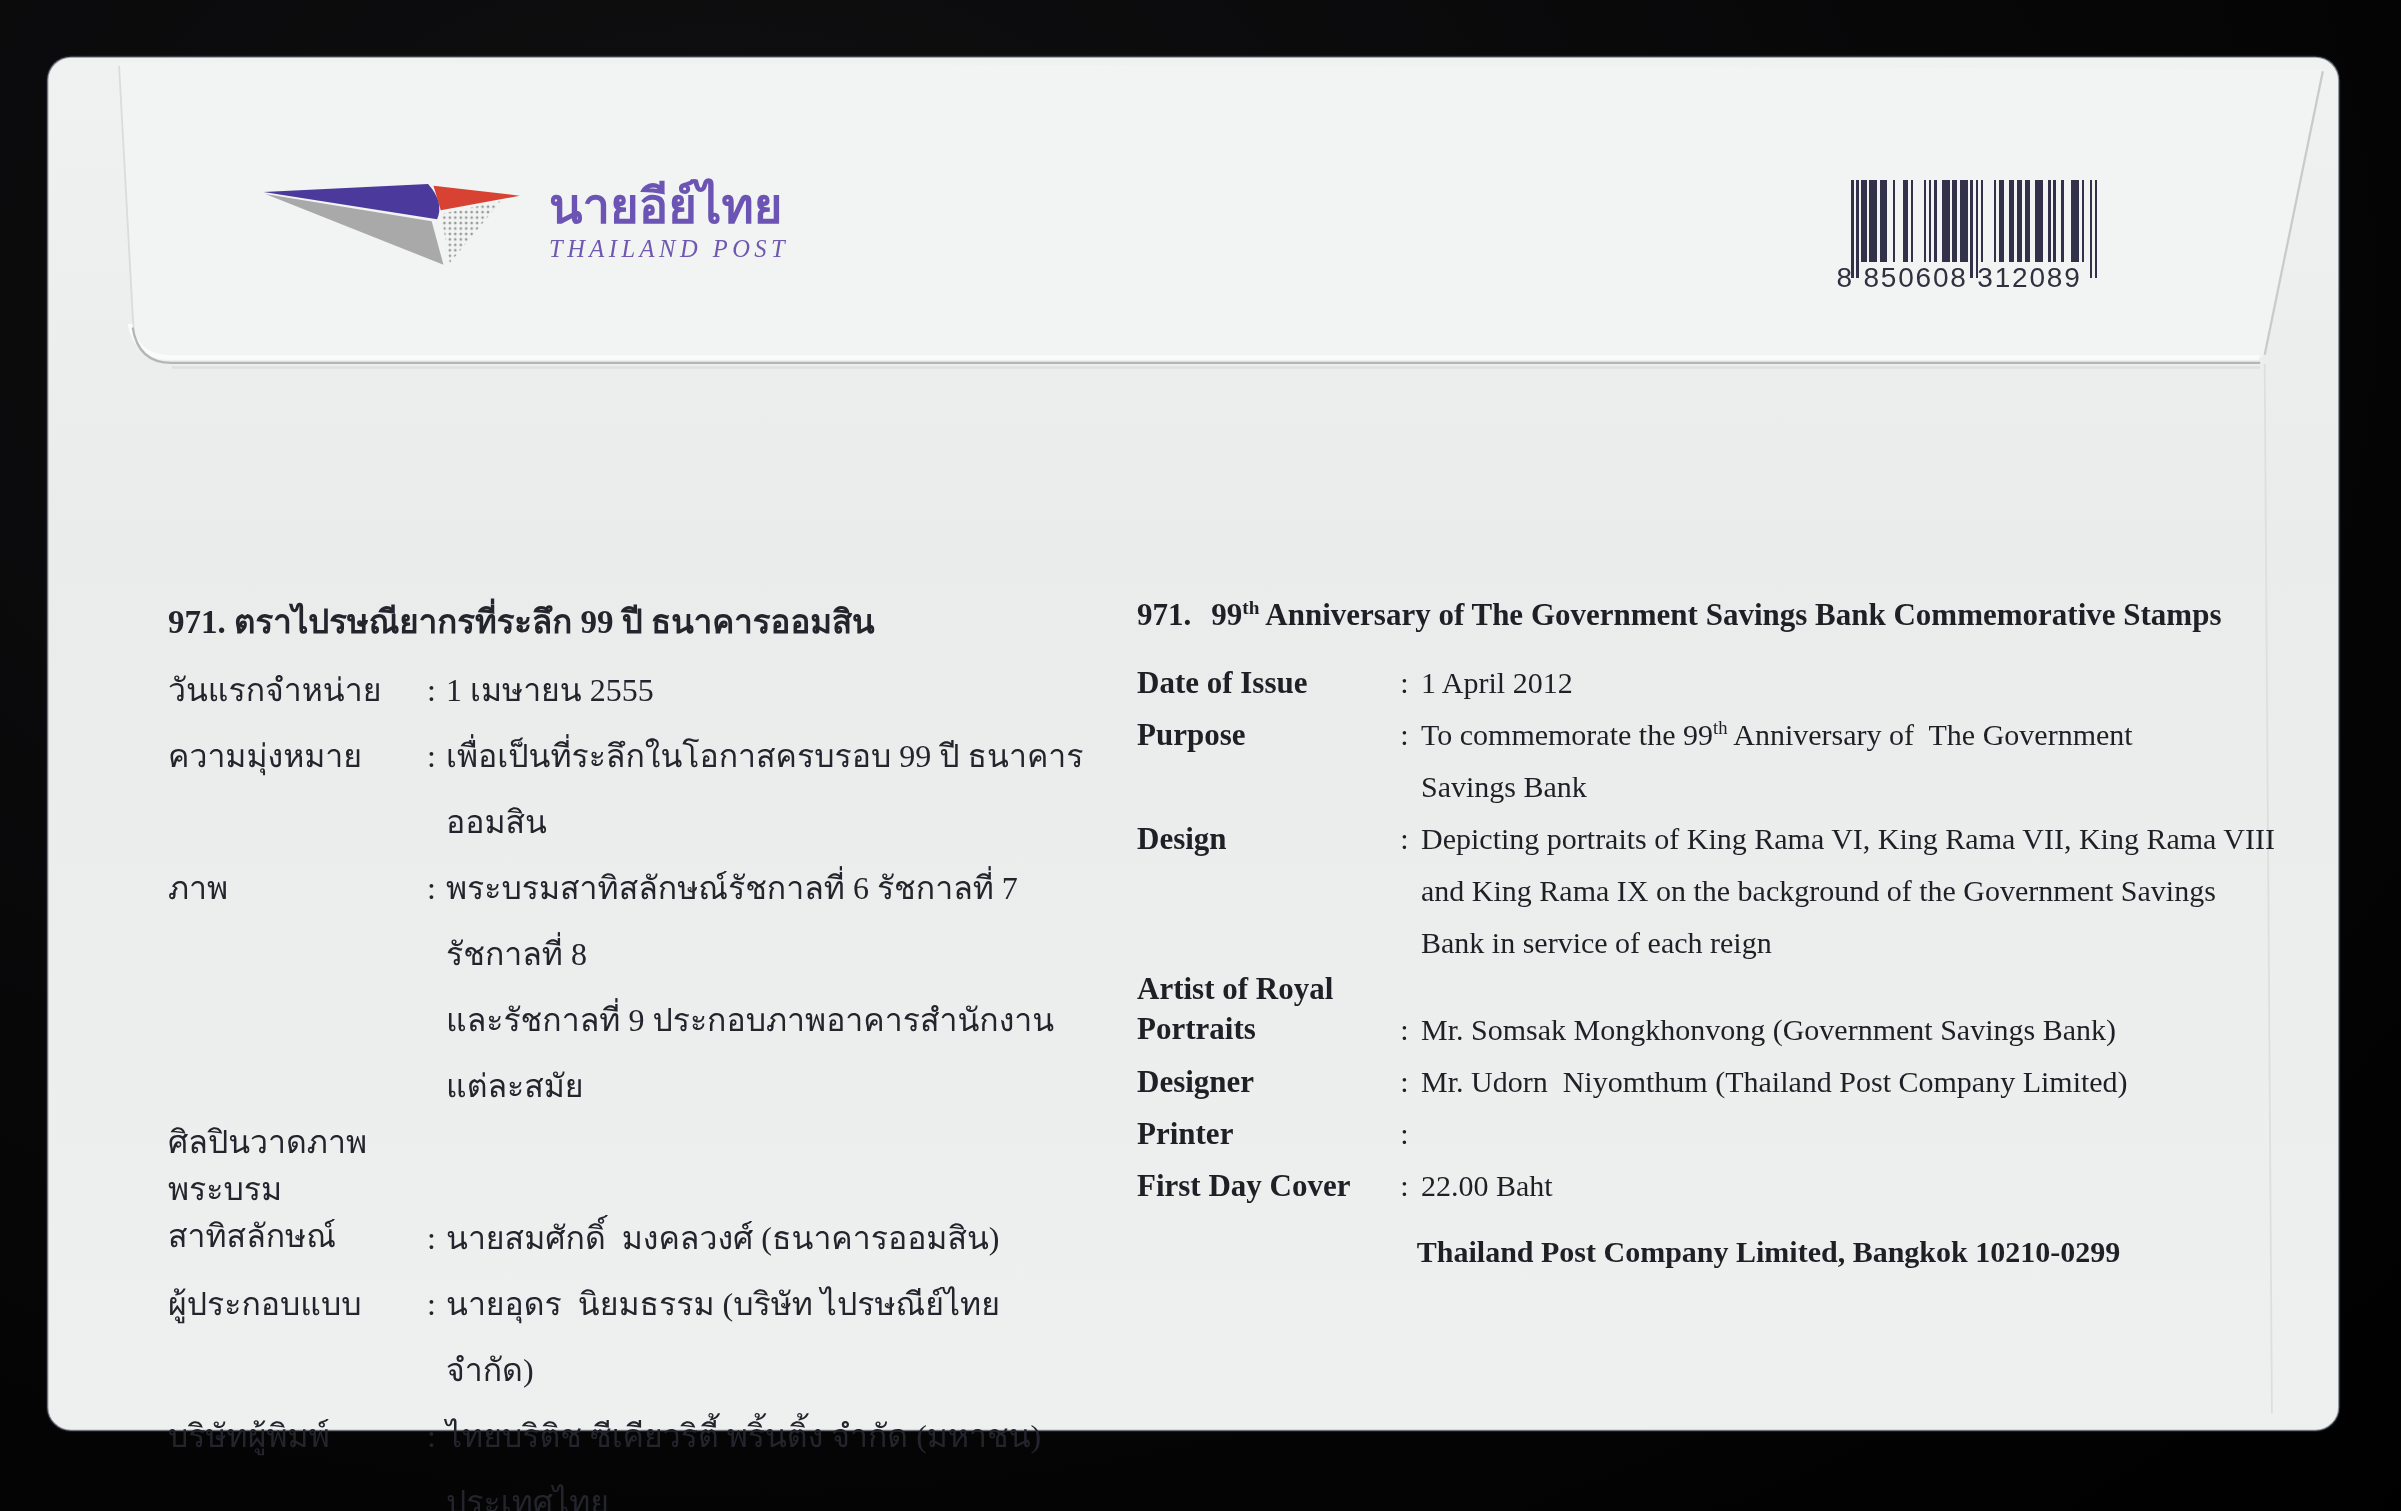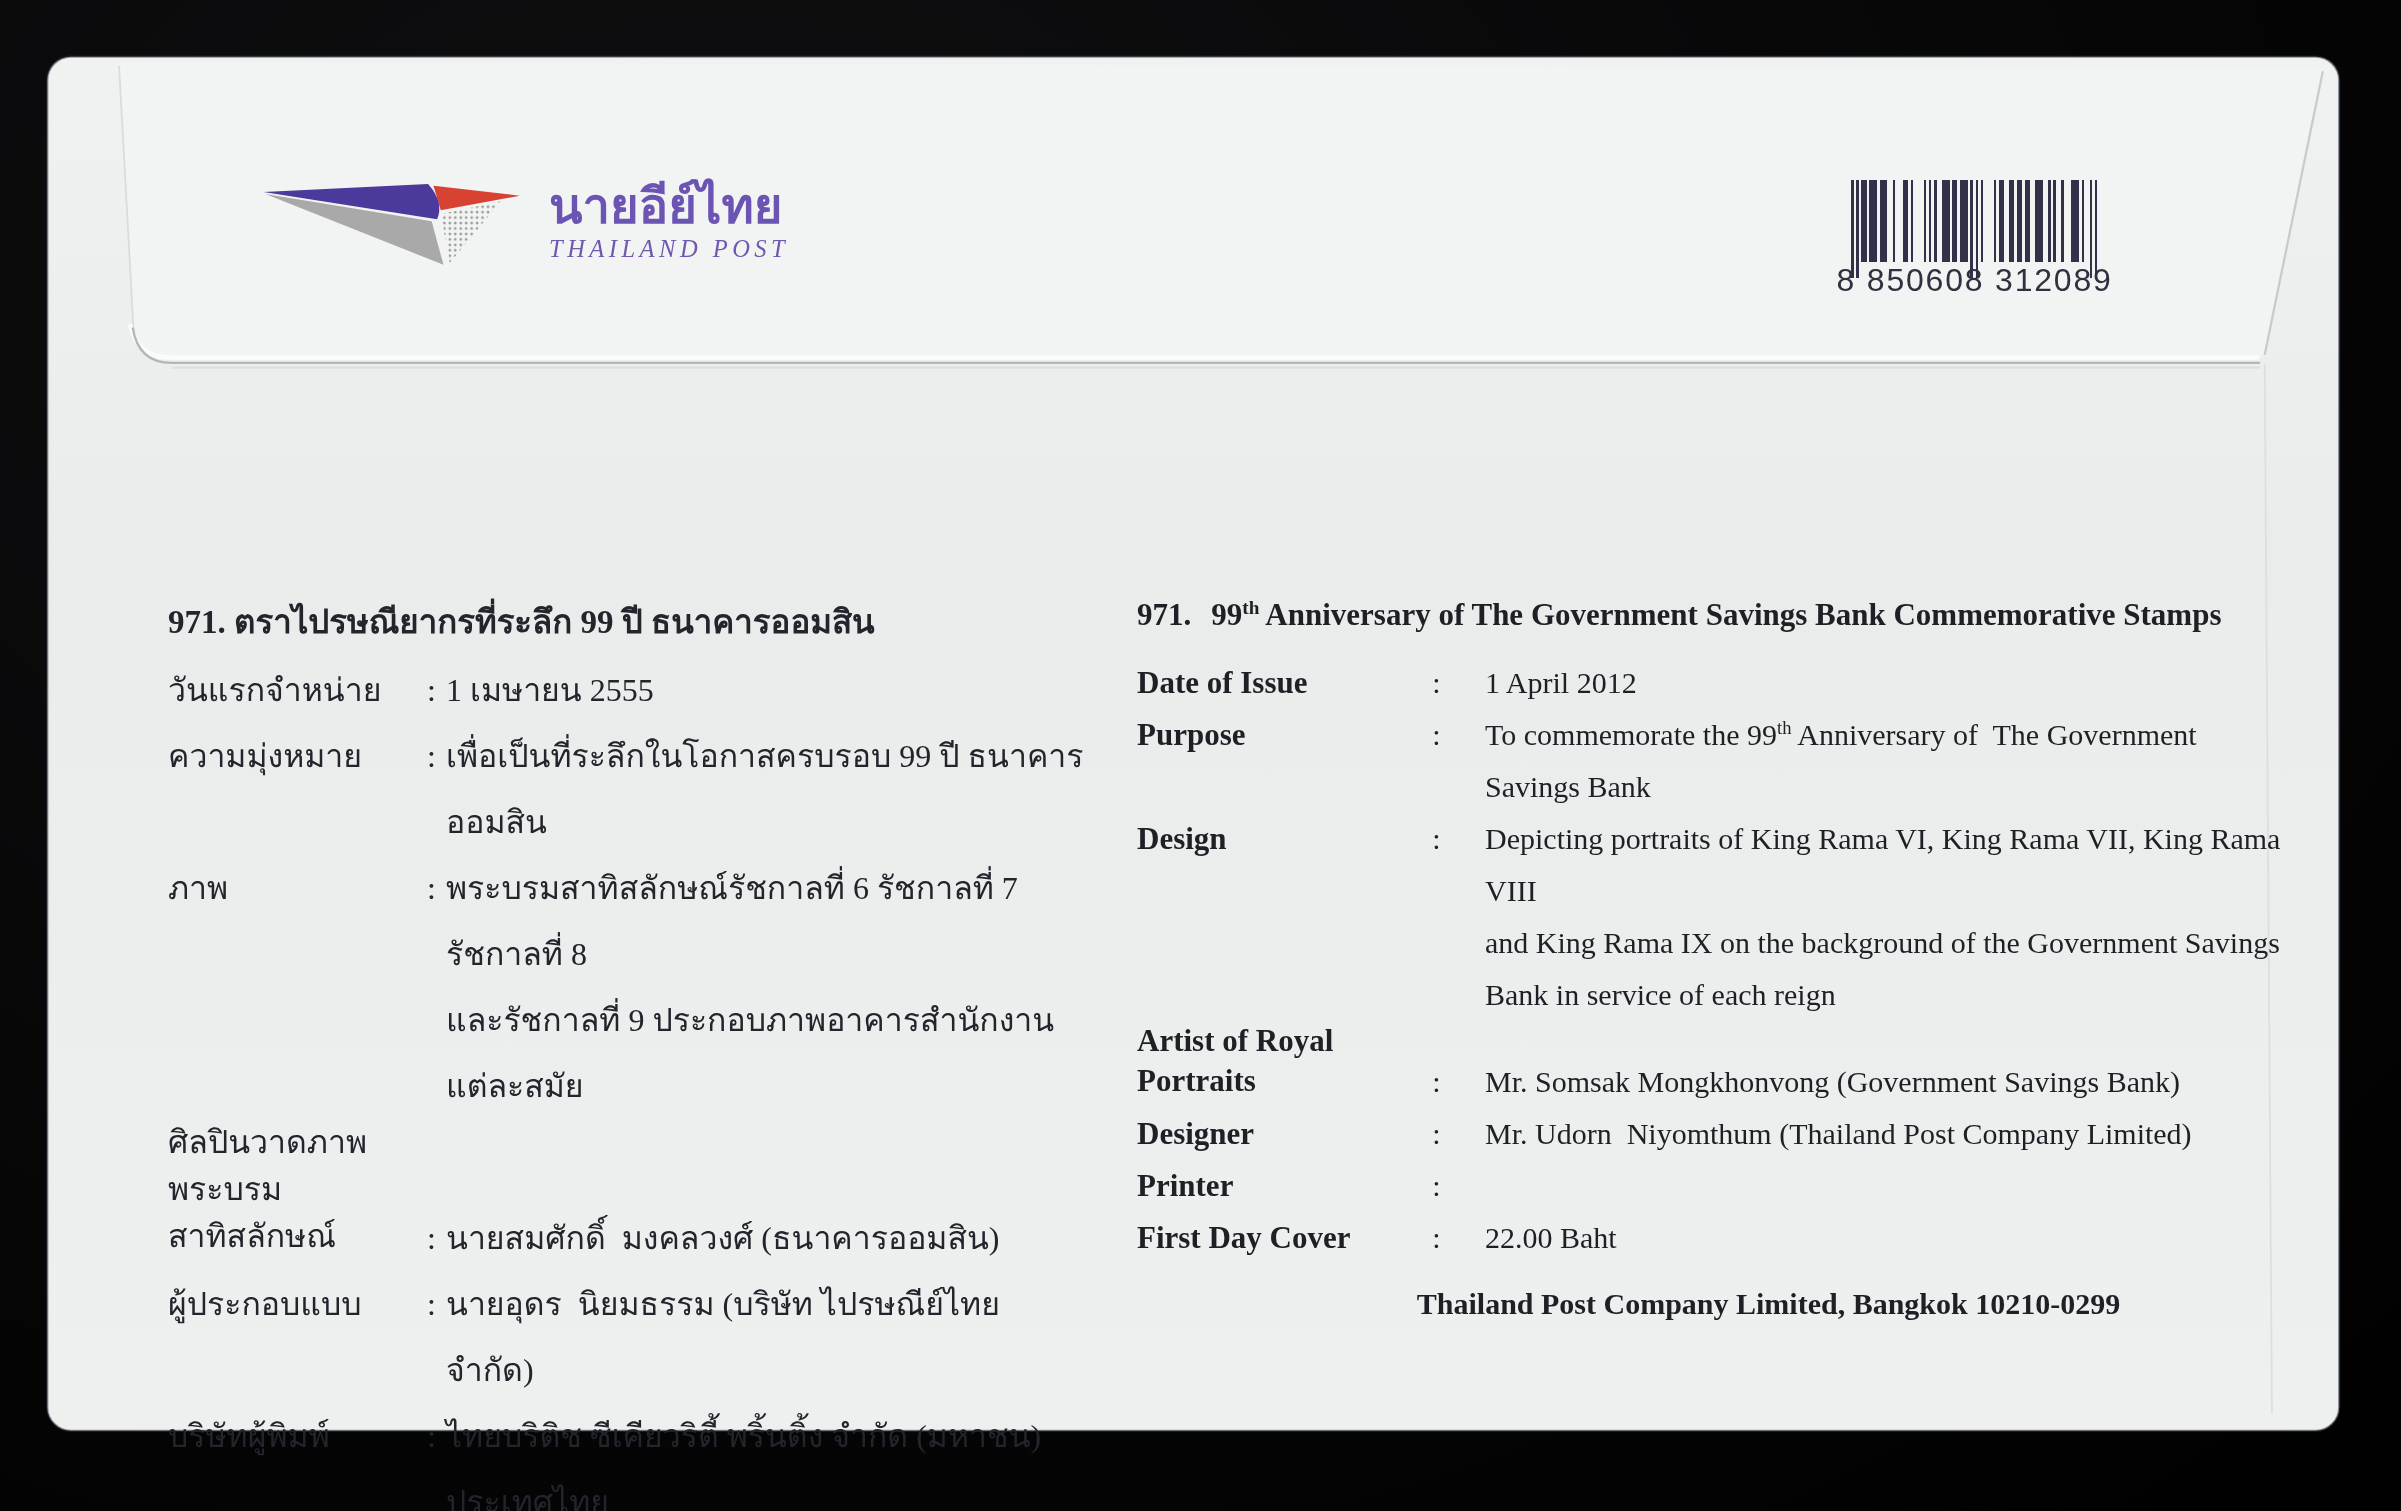--- a/index.html
+++ b/index.html
@@ -15,34 +15,34 @@
   .logo-en{font-size:24.5px;line-height:24.5px;font-style:italic;letter-spacing:4.5px;
     margin-top:5.5px;color:#7058b0;font-family:"Liberation Serif",serif;}
 
   
   .barcode{position:absolute;left:1851px;top:180px;width:273px;height:127px;}
   .bc-bars{display:flex;align-items:flex-start;height:100px;}
   .bc-m{flex:0 0 auto;width:2.6px;height:82px;}
   .bc-m.bar{background:#31314a;}
   .bc-m.tall{height:98px;}
   .bc-num{position:absolute;left:-14.5px;top:82px;width:291px;font-family:"Liberation Sans","DejaVu Sans",sans-serif;
-    font-size:32px;letter-spacing:1.8px;color:#30303f;background:transparent;}
+    font-size:28px;letter-spacing:1.8px;color:#30303f;background:transparent;}
 
   
   .col{position:absolute;top:589px;}
   .col-th{left:168px;width:916px;font-size:32px;line-height:66px;
     font-family:"Liberation Serif","DejaVu Sans",serif;color:#23242c;}
   .col-en{left:1137px;width:1154px;font-size:30px;line-height:52px;color:#1f2026;}
   .heading{font-weight:bold;white-space:pre-wrap;}
   .col-th .heading{font-size:33px;margin-bottom:1.8px;}
   .col-en .heading{font-size:31px;margin-bottom:16.4px;}
   .h-num{margin-right:20px;}
   .row{display:grid;align-items:start;}
   .col-th .row{grid-template-columns:249px 29px 1fr;}
-  .col-en .row{grid-template-columns:251px 33px 1fr;gap:32px;}
+  .col-en .row{grid-template-columns:251px 33px 1fr;}
   .row.align-end{align-items:end;}
   .row .label{white-space:pre-wrap;}
   .col-en .row .label{font-weight:bold;font-size:31px;}
   .col-th .row.align-end .label{line-height:47px;padding-bottom:11px;}
   .col-en .row.align-end .label{line-height:40px;padding-bottom:6.4px;}
   .row .colon{text-align:center;}
   .row .value{white-space:pre-wrap;}
   sup{font-size:0.62em;line-height:0;vertical-align:super;}
   .footer{font-weight:bold;margin-top:14.5px;}
   .col-en .footer{text-align:center;padding-left:109px;}

